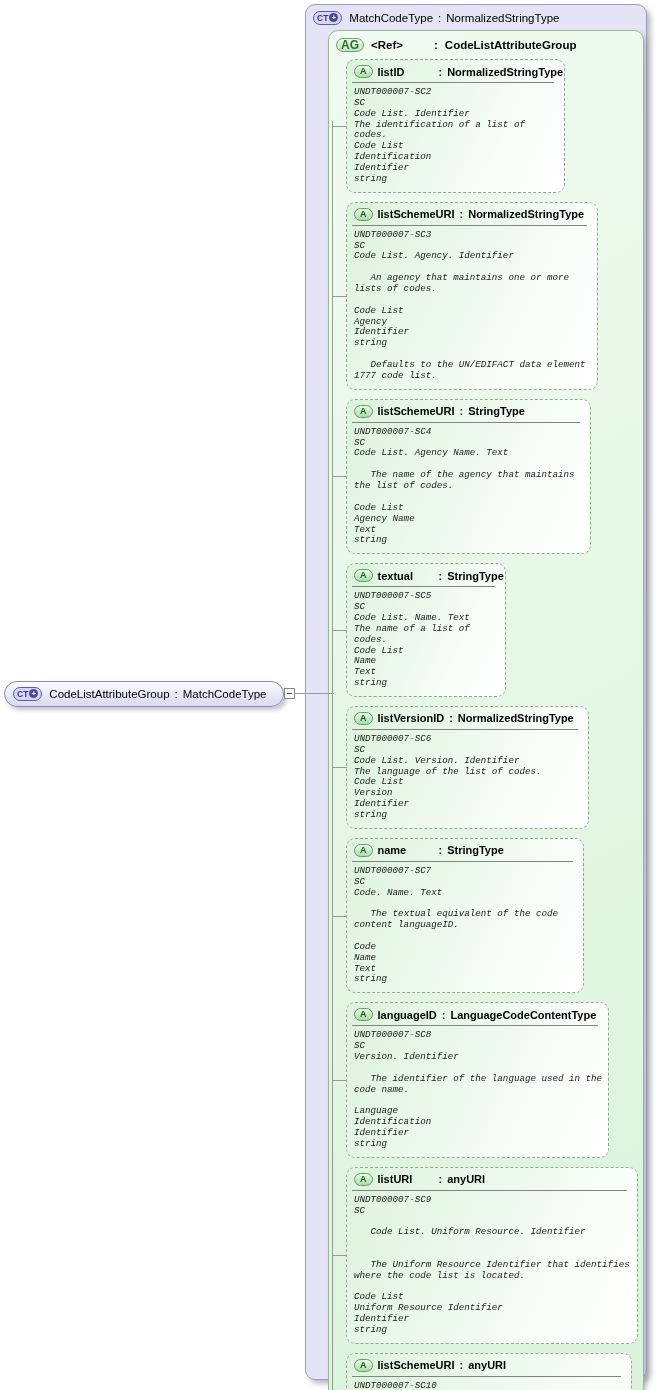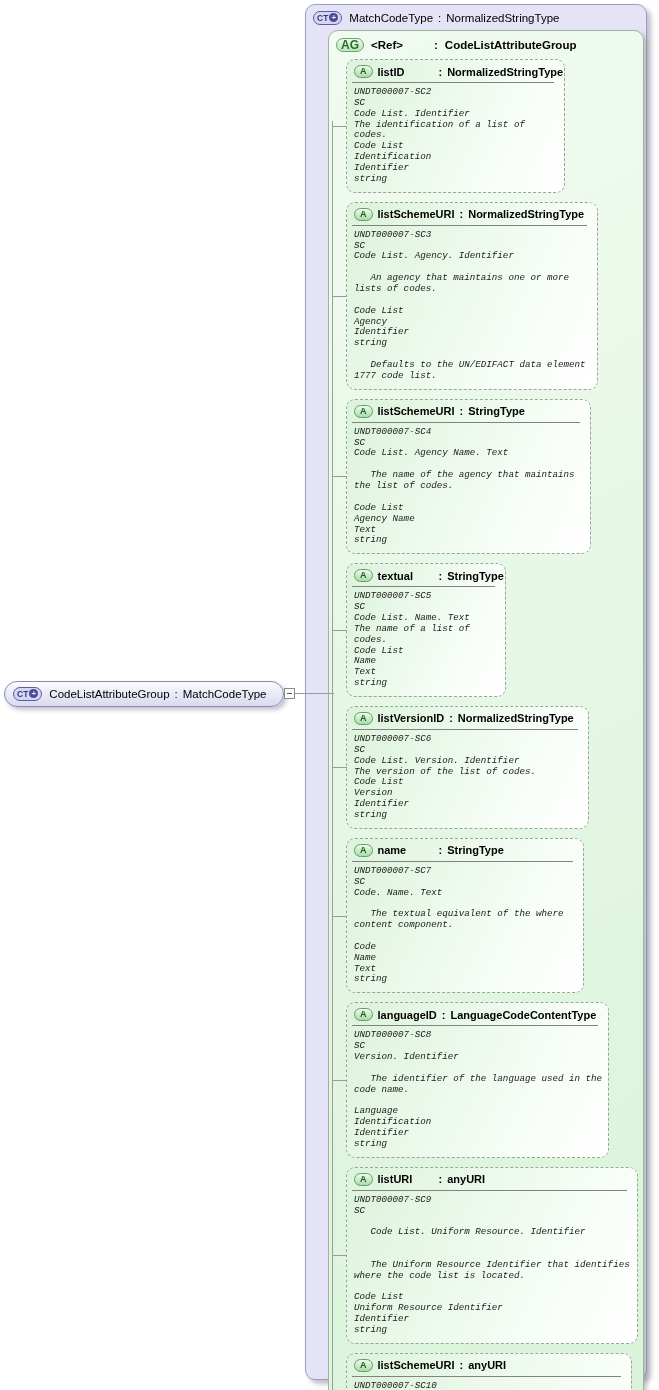--- a/index.html
+++ b/index.html
@@ -211,40 +211,40 @@
         <div class="attr-header">
           <span class="icon-a">A</span>
           <span class="attr-name">listVersionID</span>
           <span>:</span>
           <span>NormalizedStringType</span>
         </div>
         <div class="attr-sep"></div>
         <div class="attr-desc">UNDT000007-SC6
 SC
 Code List. Version. Identifier
-The version of the list of codes.
+The language of the list of codes.
 Code List
 Version
 Identifier
 string</div>
       </div>
 
       <div class="attr-box b6">
         <div class="attr-header">
           <span class="icon-a">A</span>
           <span class="attr-name">name</span>
           <span>:</span>
           <span>StringType</span>
         </div>
         <div class="attr-sep"></div>
         <div class="attr-desc">UNDT000007-SC7
 SC
 Code. Name. Text
 
-   The textual equivalent of the where content component.
+   The textual equivalent of the code content languageID.
 
 Code
 Name
 Text
 string</div>
       </div>
 
       <div class="attr-box b7">
         <div class="attr-header">
           <span class="icon-a">A</span>

